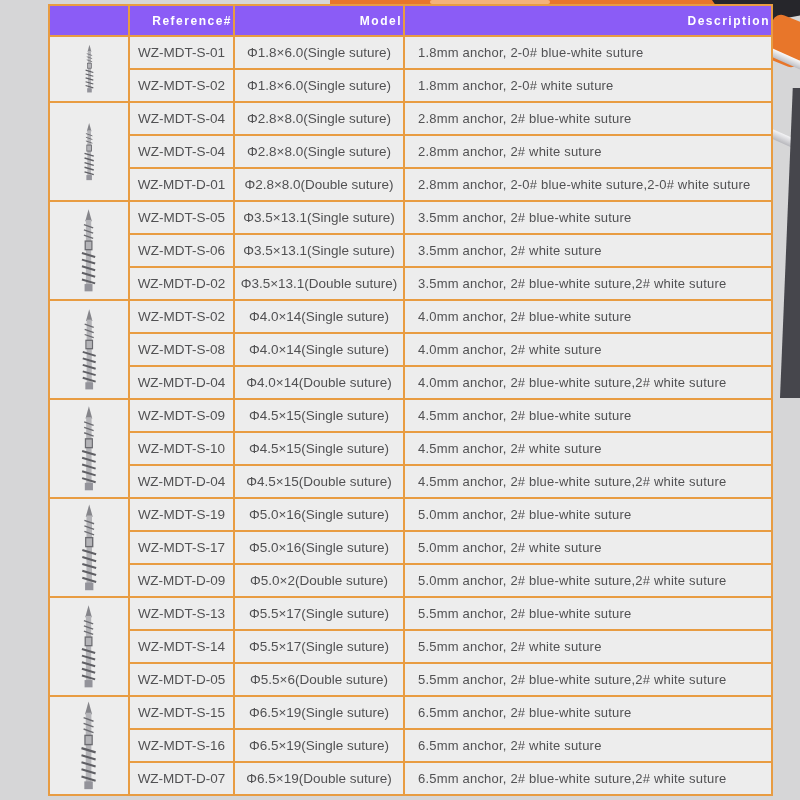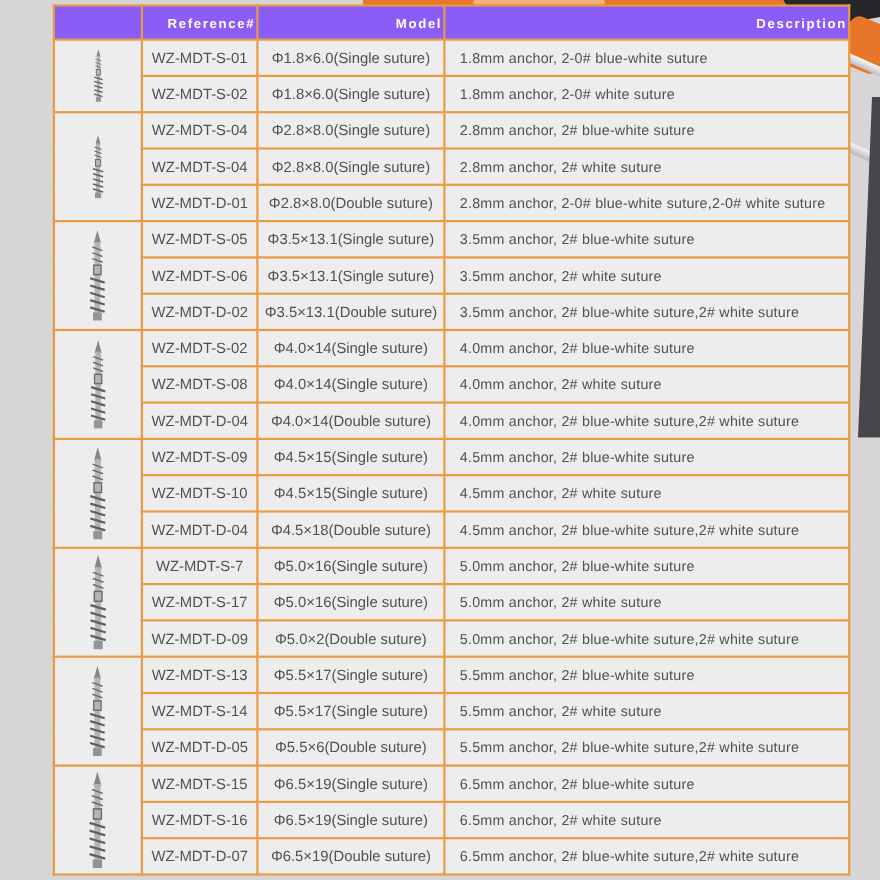--- a/index.html
+++ b/index.html
@@ -188,35 +188,35 @@
         <td class="model-cell">Φ4.5×15(Single suture)</td>
         <td class="description-cell">4.5mm anchor, 2# blue-white suture</td>
       </tr>
       <tr>
         <td class="reference-cell">WZ-MDT-S-10</td>
         <td class="model-cell">Φ4.5×15(Single suture)</td>
         <td class="description-cell">4.5mm anchor, 2# white suture</td>
       </tr>
       <tr>
         <td class="reference-cell">WZ-MDT-D-04</td>
-        <td class="model-cell">Φ4.5×18(Double suture)</td>
+        <td class="model-cell">Φ4.5×15(Double suture)</td>
         <td class="description-cell">4.5mm anchor, 2# blue-white suture,2# white suture</td>
       </tr>
       <tr>
         <td rowspan="3" class="img-cell group-6">
           <svg class="anchor-svg" viewBox="0 0 44 130" xmlns="http://www.w3.org/2000/svg">
     <polygon points="22,2 17,20 27,20" fill="#85858a"></polygon>
     <rect x="18" y="18" width="8" height="100" fill="#b4b4b8"></rect>
     <path d="M15 25 L29 30 M15 33 L29 38 M15 41 L29 46" stroke="#6b6b70" stroke-width="2" fill="none"></path>
     <rect x="17" y="50" width="10" height="13" fill="none" stroke="#6b6b70" stroke-width="2"></rect>
     <path d="M12 68 L32 74 M12 78 L32 84 M12 88 L32 94 M12 98 L32 104 M12 108 L32 114" stroke="#5f5f64" stroke-width="3" fill="none"></path>
     <rect x="16" y="115" width="12" height="11" fill="#93939a"></rect>
   </svg>
         </td>
-        <td class="reference-cell">WZ-MDT-S-7</td>
+        <td class="reference-cell">WZ-MDT-S-19</td>
         <td class="model-cell">Φ5.0×16(Single suture)</td>
         <td class="description-cell">5.0mm anchor, 2# blue-white suture</td>
       </tr>
       <tr>
         <td class="reference-cell">WZ-MDT-S-17</td>
         <td class="model-cell">Φ5.0×16(Single suture)</td>
         <td class="description-cell">5.0mm anchor, 2# white suture</td>
       </tr>
       <tr>
         <td class="reference-cell">WZ-MDT-D-09</td>

